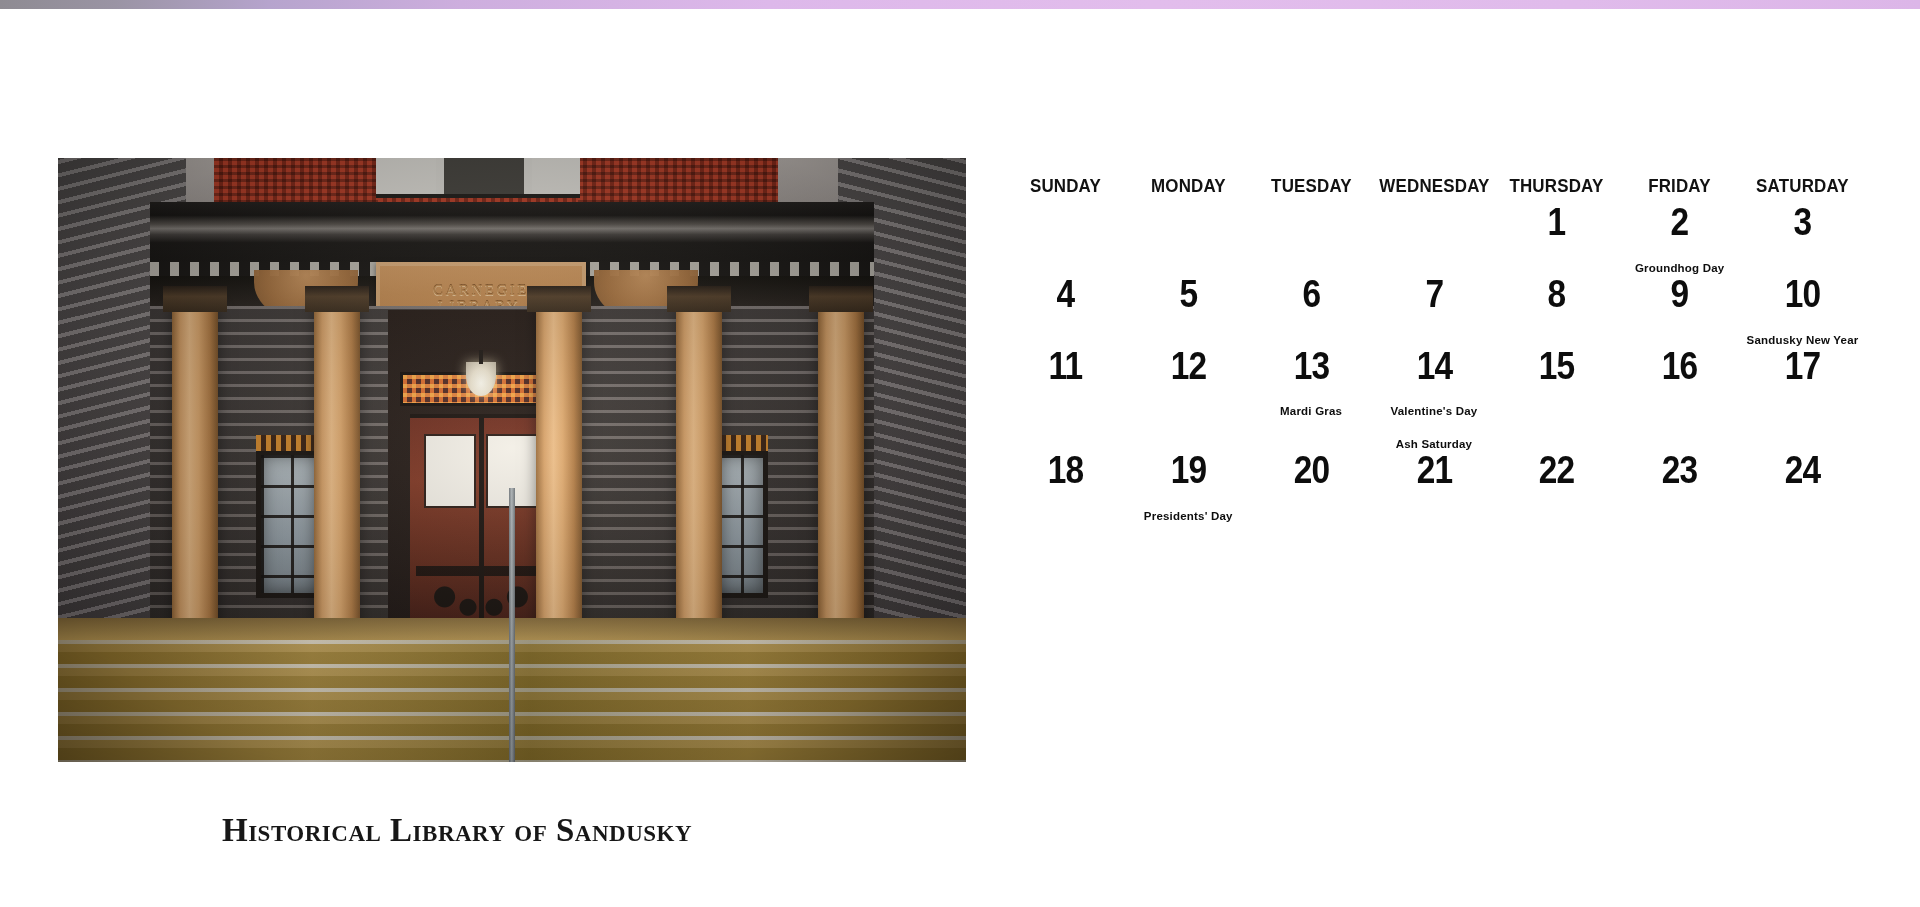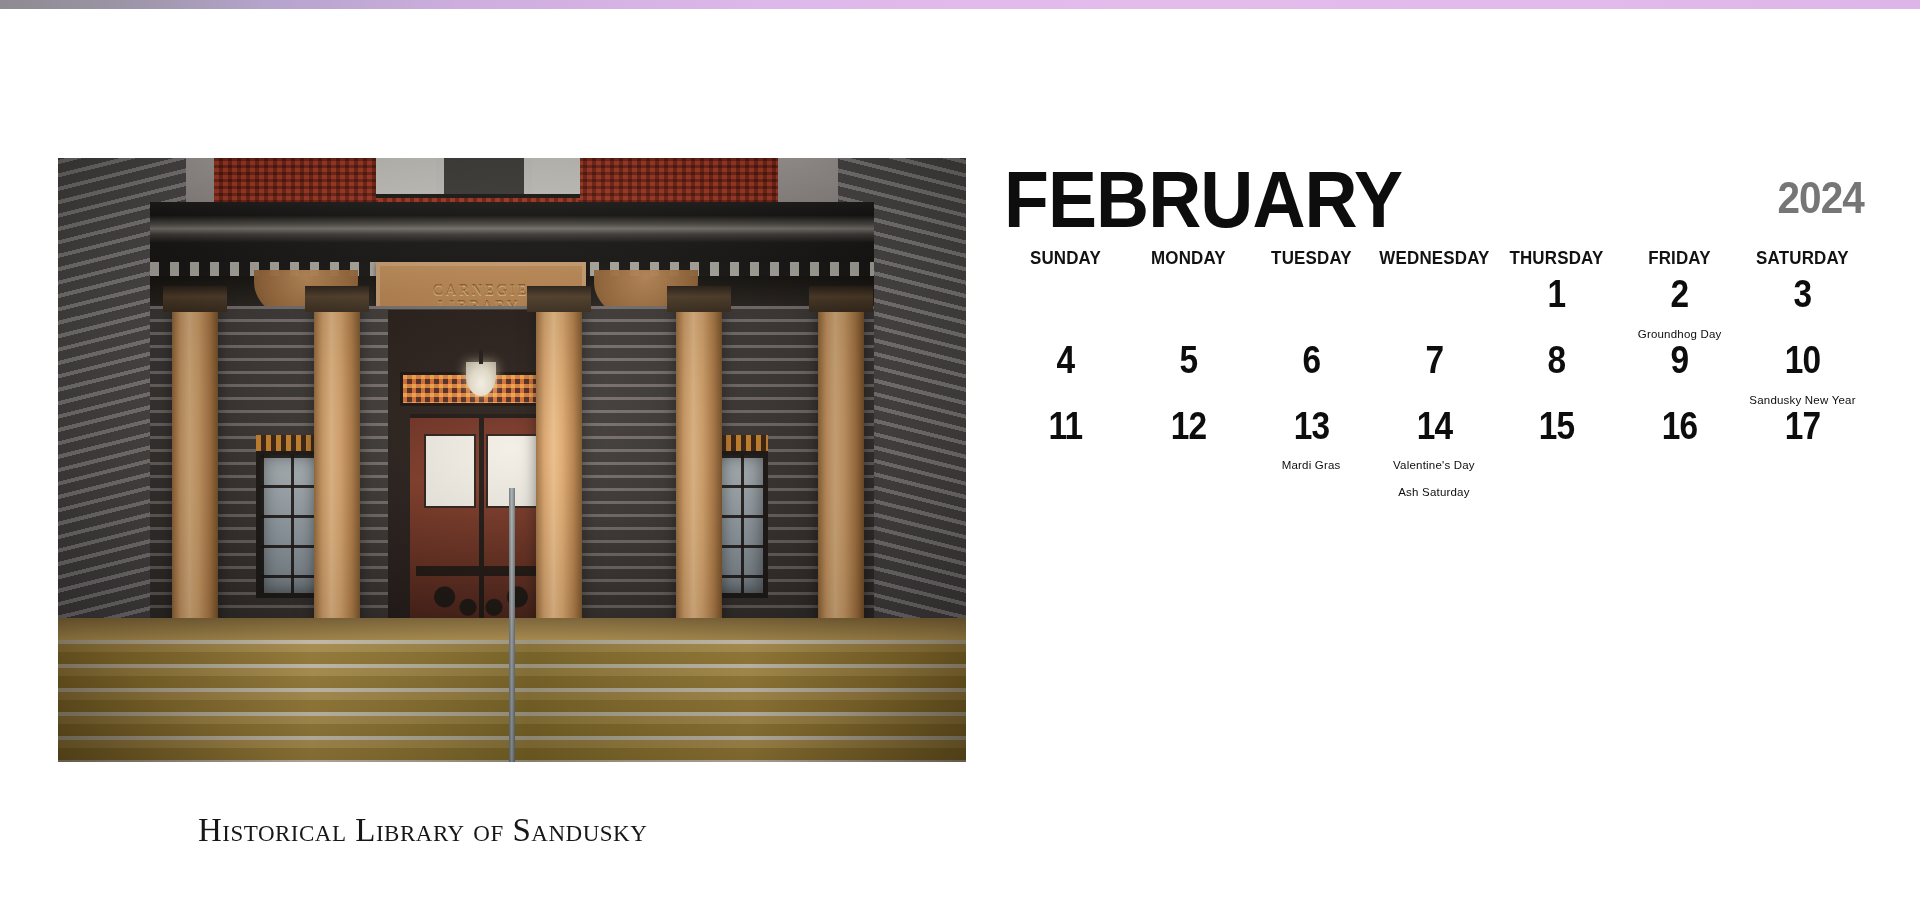--- a/index.html
+++ b/index.html
@@ -317,25 +317,25 @@
   .photo-grade {
     position: absolute; inset: 0;
     background:
       radial-gradient(ellipse at 50% 48%, rgba(255,245,225,.10) 0%, rgba(0,0,0,.30) 78%, rgba(0,0,0,.48) 100%);
     pointer-events: none;
   }
 
   
   .caption {
     position: absolute;
-    left: 198px;
+    left: 222px;
     top: 812px;
     font-family: "Liberation Serif", serif;
     font-size: 33px;
-    font-weight: normal;
+    font-weight: bold;
     font-variant: small-caps;
     letter-spacing: 0.5px;
     color: #171717;
     white-space: nowrap;
   }
 
   
   .calendar {
     position: absolute;
     left: 1004px;
@@ -397,25 +397,25 @@
     font-size: 38px;
     font-weight: bold;
     color: #0d0d0d;
     line-height: 1.02;
     letter-spacing: -1px;
     transform: scaleX(0.88);
   }
   .holiday {
     display: block;
     font-size: 11.5px;
-    font-weight: normal;
+    font-weight: bold;
     color: #0d0d0d;
     line-height: 1.22;
     letter-spacing: 0.2px;
-    margin-top: 13px;
+    margin-top: 19px;
     white-space: nowrap;
   }
   td.empty .daynum { visibility: hidden; }
 </style>
 </head>
 <body>
 
 <div id="page">
 
   <div class="top-strip"></div>
@@ -472,24 +472,20 @@
       <div class="pole"></div>
 
       <div class="photo-grade"></div>
     </div>
   </div>
 
   <div class="caption">Historical Library of Sandusky</div>
 
   <div class="calendar">
 
-    <div class="cal-header">
-      <div class="month-title">FEBRUARY</div>
-      <div class="year-label">2024</div>
-    </div>
 
     <table class="cal-grid">
       <thead>
         <tr>
           <th>SUNDAY</th>
           <th>MONDAY</th>
           <th>TUESDAY</th>
           <th>WEDNESDAY</th>
           <th>THURSDAY</th>
           <th>FRIDAY</th>
@@ -564,17 +560,41 @@
             <td>
               <span class="daynum">15</span>
             </td>
             <td>
               <span class="daynum">16</span>
             </td>
             <td>
               <span class="daynum">17</span>
             </td>
           </tr>
+          <tr>
+            <td>
+              <span class="daynum">18</span>
+            </td>
+            <td>
+              <span class="daynum">19</span>
+              <span class="holiday">Presidents' Day</span>
+            </td>
+            <td>
+              <span class="daynum">20</span>
+            </td>
+            <td>
+              <span class="daynum">21</span>
+            </td>
+            <td>
+              <span class="daynum">22</span>
+            </td>
+            <td>
+              <span class="daynum">23</span>
+            </td>
+            <td>
+              <span class="daynum">24</span>
+            </td>
+          </tr>
         </tbody>
     </table>
 
   </div>
 </div>
 
 </body></html>

